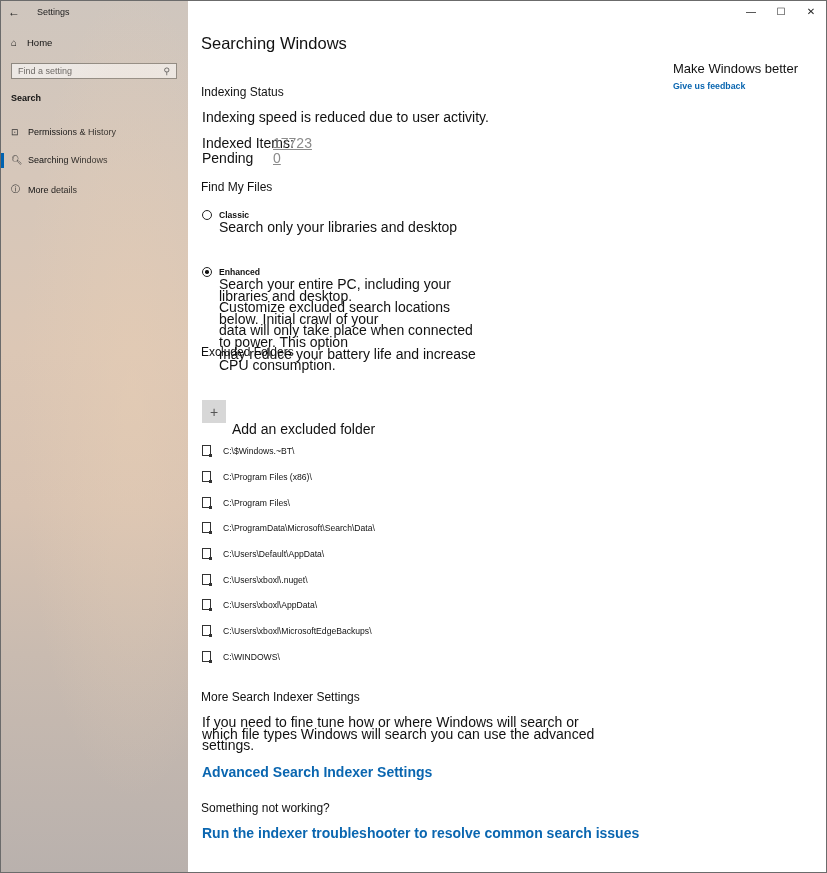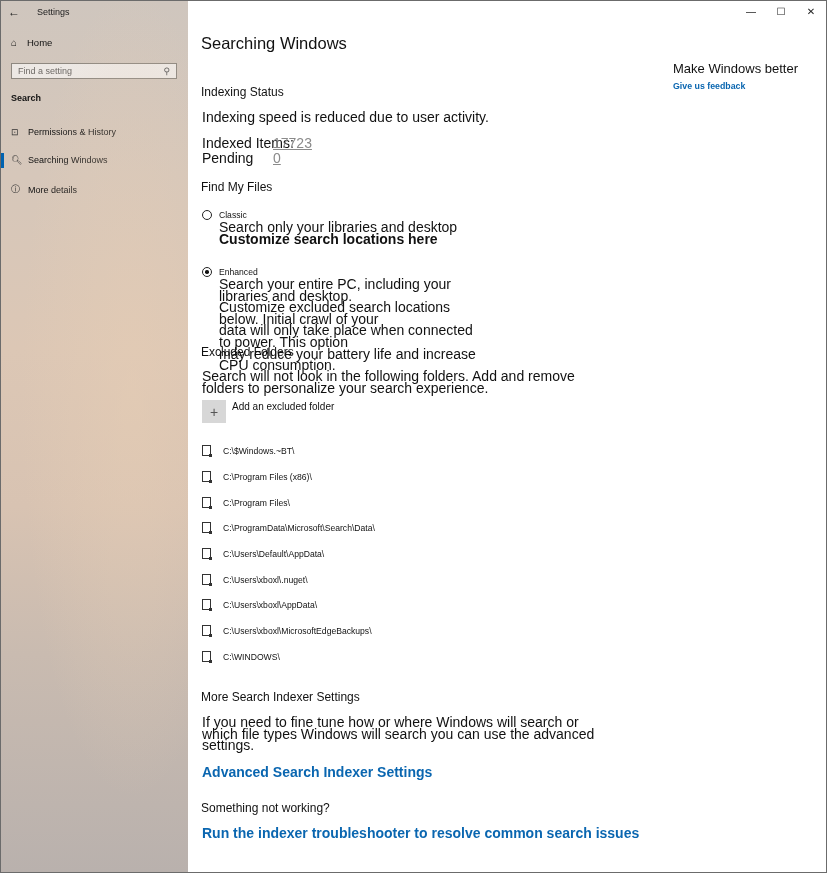--- a/index.html
+++ b/index.html
@@ -27,24 +27,24 @@
   .main { position:absolute; left:187px; top:0; right:0; bottom:0; }
   .win-ctrls { position:absolute; top:0; right:0; display:flex; }
   .win-ctrls div { width:30px; height:20px; display:flex; align-items:center; justify-content:center; font-size:10px; color:#222; cursor:pointer; }
   .page-title { position:absolute; left:13px; top:33px; font-size:16.5px; font-weight:normal; color:#111; }
   .h2 { position:absolute; left:13px; font-size:12px; color:#111; }
   .txt { position:absolute; left:14px; font-size:14px; color:#111; line-height:11.6px; }
   .link { color:#0a66b0; cursor:pointer;font-weight:bold; }
   .gray { color:#8a8a8a;text-decoration:underline; }
   .radio { position:absolute; left:14px; width:10px; height:10px; border:1.3px solid #222; border-radius:50%; box-sizing:border-box; cursor:pointer; }
   .radio.checked::after { content:""; position:absolute; left:2px; top:2px; width:3.5px; height:3.5px; border-radius:50%; background:#111; }
-  .opt-label { position:absolute; left:31px; font-size:8.6px; font-weight:normal; color:#111; }
+  .opt-label { position:absolute; left:31px; font-size:8.6px; font-weight:bold; color:#111; }
   .opt-desc { position:absolute; left:31px; font-size:14px; color:#111; line-height:11.6px; width:260px; }
   .add-btn { position:absolute; left:14px; top:399px; width:24px; height:23px; background:#d7d7d7; display:flex; align-items:center; justify-content:center; font-size:14px; color:#555; cursor:pointer; }
-  .add-label { position:absolute; left:44px; top:400px; font-size:10px; color:#111; cursor:pointer; }
+  .add-label { position:absolute; left:44px; top:420px; font-size:14px; color:#111; cursor:pointer; }
   .folder { position:absolute; left:14px; display:flex; align-items:center; cursor:pointer; }
   .folder .fi { width:9px; height:11px; border:1.2px solid #333; box-sizing:border-box; margin-right:12px; position:relative; }
   .folder .fi::after { content:""; position:absolute; right:-2px; bottom:-2px; width:3px; height:3px; background:#333; }
   .folder span.p { font-size:8.6px; color:#111; }
   .right-col { position:absolute; left:485px; top:60px; }
   .right-col .rt { font-size:13px; color:#111; }
   .right-col .rl { font-size:8.8px; margin-top:5px; }
 </style>
 </head>
 <body>
@@ -98,36 +98,31 @@
     <div class="txt" style="top:137px">Indexed Items:</div>
     <div class="txt gray" style="top:137px; left:85px">17723</div>
     <div class="txt" style="top:152px">Pending</div>
     <div class="txt gray" style="top:152px; left:85px">0</div>
 
     <div class="h2" style="top:179px">Find My Files</div>
 
     <div class="radio" style="top:209px"></div>
     <div class="opt-label" style="top:209px">Classic</div>
     <div class="opt-desc" style="top:221px">Search only your libraries and desktop</div>
-    <div class="opt-desc link" style="top:233px">Customize search locations here</div>
 
     <div class="radio checked" style="top:266px"></div>
     <div class="opt-label" style="top:266px">Enhanced</div>
     <div class="opt-desc" style="top:278px">
       <div>Search your entire PC, including your libraries and desktop.</div>
       <div>Customize excluded search locations below. Initial crawl of your</div>
       <div>data will only take place when connected to power. This option</div>
       <div>may reduce your battery life and increase CPU consumption.</div>
     </div>
 
     <div class="h2" style="top:344px">Excluded Folders</div>
-    <div class="txt" style="top:370px">
-      <div>Search will not look in the following folders. Add and remove</div>
-      <div>folders to personalize your search experience.</div>
-    </div>
     <div class="add-btn">
       <span>+</span>
     </div>
     <div class="add-label">Add an excluded folder</div>
 
     <div class="folder" style="top:444px">
       <span class="fi"></span>
       <span class="p">C:\$Windows.~BT\</span>
     </div>
     <div class="folder" style="top:470px">

